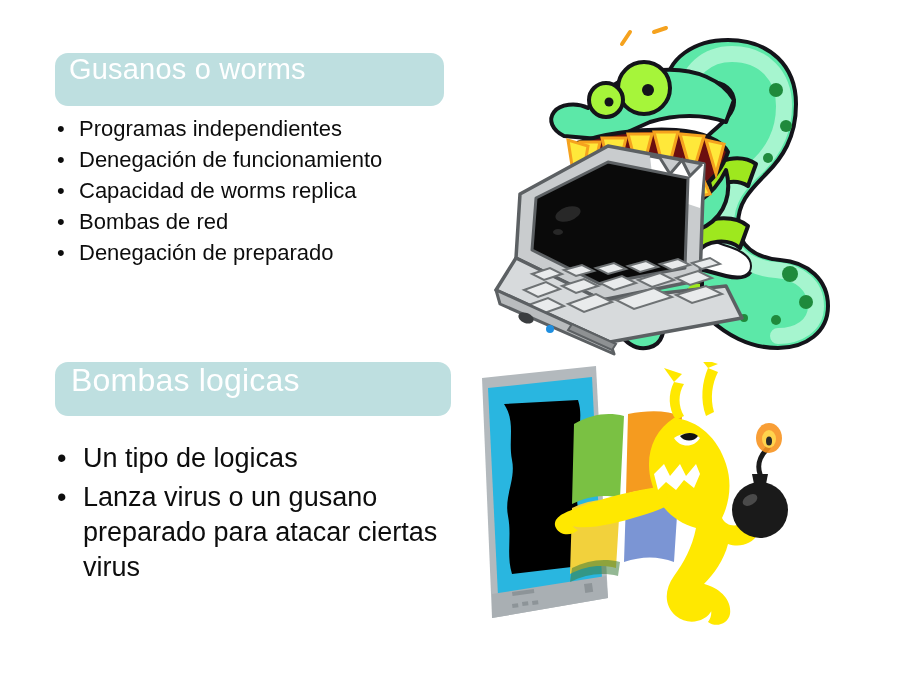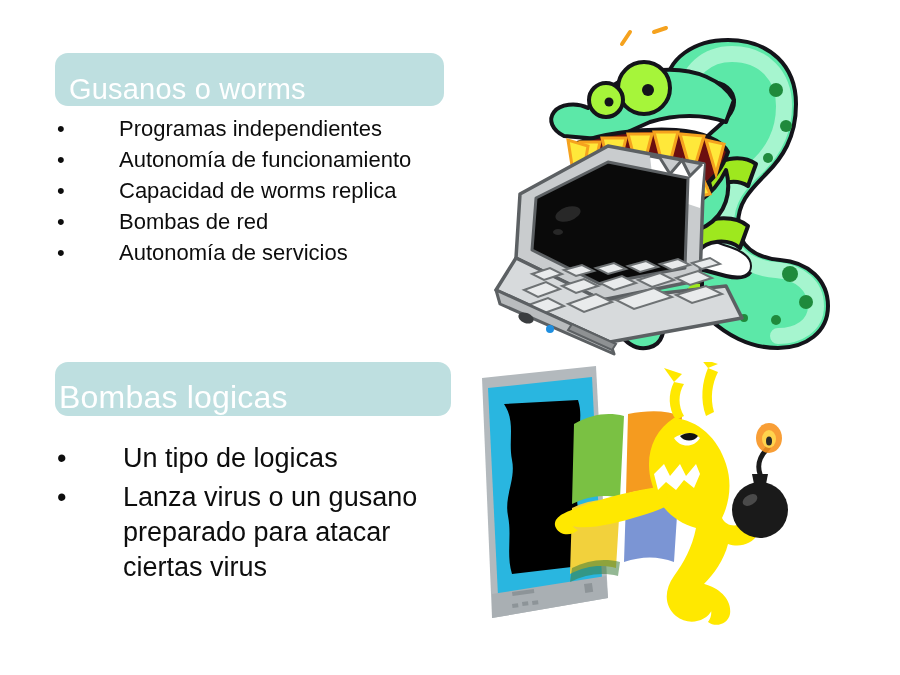--- a/index.html
+++ b/index.html
@@ -16,21 +16,21 @@
     font-family: "Liberation Sans", sans-serif;
   }
 
   
   .heading-bar {
     position: absolute;
     background: #bedfe0;
     border-radius: 13px;
     box-sizing: border-box;
     display: flex;
-    align-items: flex-end;
+    align-items: flex-start;
   }
   .heading-text {
     color: #ffffff;
     font-weight: 400;
     letter-spacing: 0.2px;
     white-space: nowrap;
   }
   #heading-worms {
     left: 55px;
     top: 53px;
@@ -38,21 +38,21 @@
     height: 53px;
     padding-left: 14px;
   }
   #heading-worms .heading-text { font-size: 29px; }
 
   #heading-bombs {
     left: 55px;
     top: 362px;
     width: 396px;
     height: 54px;
-    padding-left: 4px;
+    padding-left: 16px;
   }
   #heading-bombs .heading-text { font-size: 32px; }
 
   
   .bullet-list {
     position: absolute;
     margin: 0;
     padding: 0;
     list-style: none;
     color: #0d0d0d;
@@ -60,21 +60,20 @@
   .bullet-item {
     display: flex;
     align-items: flex-start;
   }
   .bullet-dot {
     flex: 0 0 auto;
     line-height: inherit;
   }
   .bullet-label {
     flex: 1 1 auto;
-    margin-left: 40px;
   }
 
   #list-worms {
     left: 57px;
     top: 114px;
     width: 400px;
   }
   #list-worms .bullet-item {
     font-size: 22px;
     line-height: 29px;
@@ -121,33 +120,33 @@
     <span class="heading-text">Gusanos o worms</span>
   </div>
 
   <ul class="bullet-list" id="list-worms">
     <li class="bullet-item">
       <span class="bullet-dot">•</span>
       <span class="bullet-label">Programas independientes</span>
     </li>
     <li class="bullet-item">
       <span class="bullet-dot">•</span>
-      <span class="bullet-label">Autonomía de funcionamiento</span>
+      <span class="bullet-label">Denegación de funcionamiento</span>
     </li>
     <li class="bullet-item">
       <span class="bullet-dot">•</span>
       <span class="bullet-label">Capacidad de worms replica</span>
     </li>
     <li class="bullet-item">
       <span class="bullet-dot">•</span>
       <span class="bullet-label">Bombas de red</span>
     </li>
     <li class="bullet-item">
       <span class="bullet-dot">•</span>
-      <span class="bullet-label">Autonomía de servicios</span>
+      <span class="bullet-label">Denegación de preparado</span>
     </li>
   </ul>
 
   <div class="heading-bar" id="heading-bombs">
     <span class="heading-text">Bombas logicas</span>
   </div>
 
   <ul class="bullet-list" id="list-bombs">
     <li class="bullet-item">
       <span class="bullet-dot">•</span>

